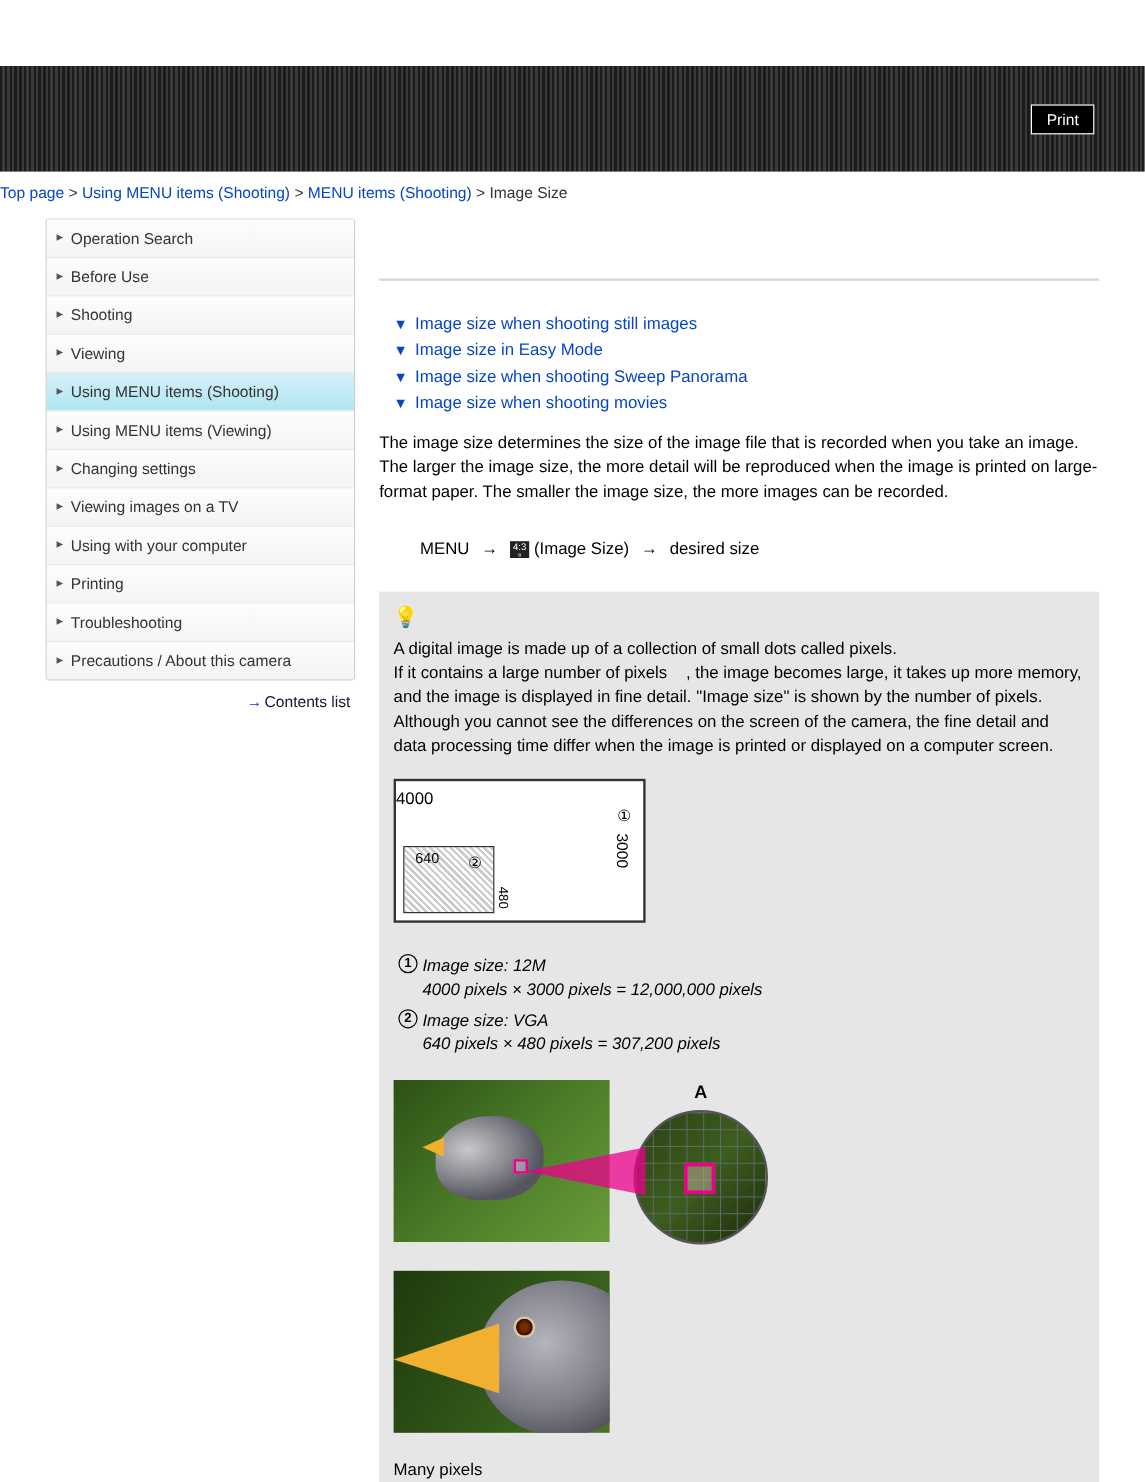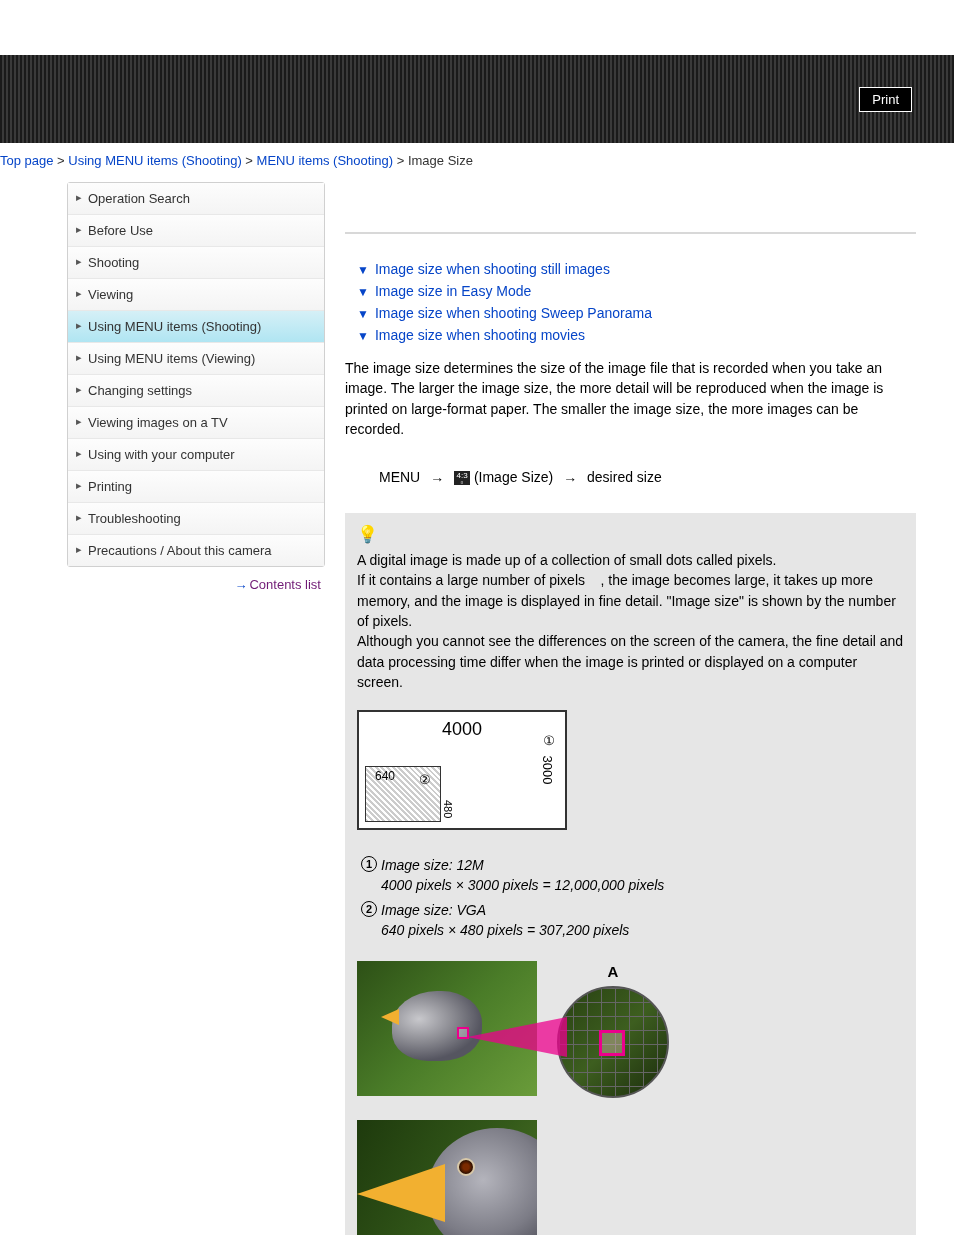--- a/index.html
+++ b/index.html
@@ -29,21 +29,20 @@
     color: #333;
   }
   .breadcrumb a { color: #0645c8; text-decoration: none; }
   .container { display: flex; padding: 0 38px; }
   .sidebar {
     width: 258px;
     flex-shrink: 0;
     border: 1px solid #d0d0d0;
     border-radius: 3px;
     background: #fff;
-    margin-left: 29px;
   }
   .sidebar-item {
     padding: 8px 10px 8px 20px;
     border-top: 1px solid #e8e8e8;
     font-size: 13px;
     color: #333;
     cursor: pointer;
     position: relative;
     background: linear-gradient(#fdfdfd, #f4f4f4);
   }
@@ -57,21 +56,21 @@
     left: 8px;
     top: 8px;
     font-size: 11px;
     color: #555;
   }
   .contents-link {
     text-align: right;
     padding: 10px 4px;
     font-size: 13px;
   }
-  .contents-link a { color: #701a75; text-decoration: none; text-align: center; }
+  .contents-link a { color: #0f172a; text-decoration: none; text-align: center; }
   .arrow-right-blue { color: #0645c8; font-weight: bold; margin-right: 2px; }
   .main { flex: 1; padding-left: 20px; padding-top: 50px; }
   .main hr { border: none; border-top: 2px solid #d8d8d8; margin-bottom: 24px; }
   .link-list { margin-bottom: 12px; }
   .link-item { padding: 3px 0 3px 12px; font-size: 14px; }
   .link-item .v-icon { color: #0645c8; font-size: 12px; margin-right: 6px; }
   .link-item a { color: #0645c8; text-decoration: none; }
   .body-para { font-size: 14px; line-height: 1.45; margin-bottom: 16px; }
   .menu-line { padding: 14px 0 28px 34px; font-size: 14px; }
   .menu-line .arrow { margin: 0 6px; }
@@ -101,21 +100,21 @@
     position: relative;
     background: #fff;
   }
   .diagram-inner {
     position: absolute;
     left: 6px; bottom: 6px;
     width: 76px; height: 56px;
     border: 1px solid #333;
     background: repeating-linear-gradient(45deg, #ccc, #ccc 2px, #fff 2px, #fff 4px);
   }
-  .diagram-label-top { position: absolute; top: 4px; left: 0; right: 0; text-align: center; font-size: 18px; }
+  .diagram-label-top { position: absolute; top: 4px; left: 0; right: 0; text-align: left; font-size: 14px; }
   .diagram-label-right { position: absolute; right: 4px; top: 50%; transform: translateY(-50%) rotate(90deg); font-size: 13px; }
   .diagram-label-small-top { position: absolute; top: 56px; left: 16px; font-size: 12px; }
   .diagram-label-small-right { position: absolute; bottom: 20px; left: 88px; font-size: 11px; transform: rotate(90deg); transform-origin: left; }
   .diagram-circ1 { position: absolute; top: 20px; right: 10px; font-size: 13px; }
   .diagram-circ2 { position: absolute; bottom: 38px; left: 60px; font-size: 13px; }
   .spec-list { margin-top: 26px; padding-left: 4px; }
   .spec-row { display: flex; align-items: flex-start; margin-bottom: 6px; }
   .circ-num {
     display: inline-block;
     width: 16px; height: 16px;

